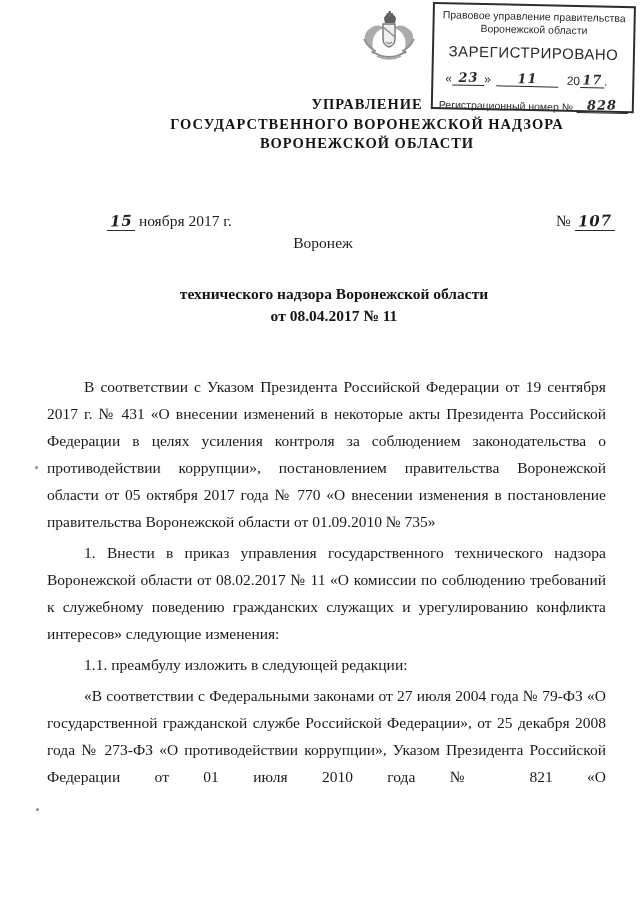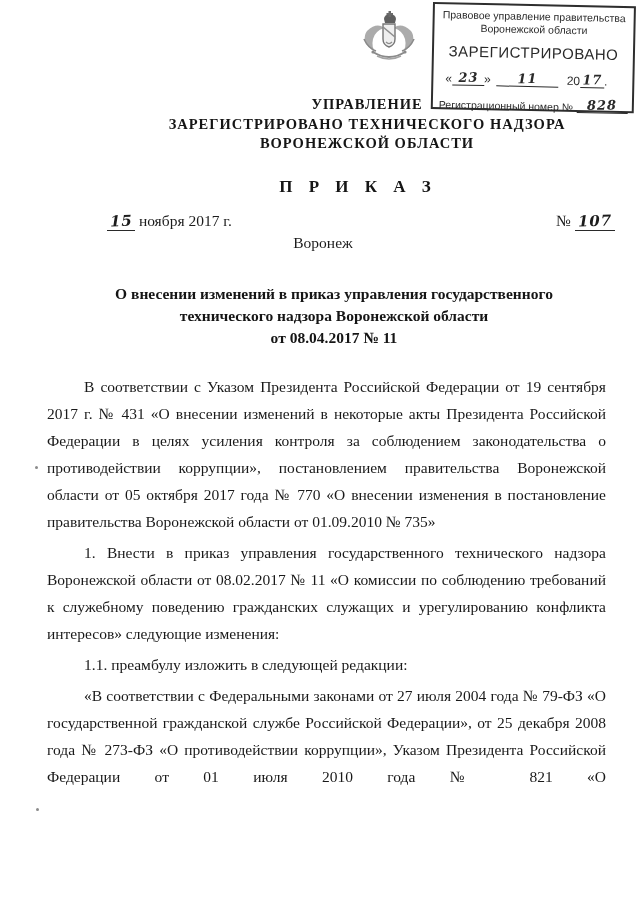--- a/index.html
+++ b/index.html
@@ -117,39 +117,37 @@
     </div>
     <div class="stamp-reg-row">
       <span>Регистрационный номер №</span>
       <span style="width:4px"></span>
       <span class="uline w58"><span class="hw">828</span></span>
     </div>
   </div>
 
   <div class="letterhead">
     <div>УПРАВЛЕНИЕ</div>
-    <div>ЗАРЕГИСТРИРОВАНО ТЕХНИЧЕСКОГО НАДЗОРА</div>
+    <div>ГОСУДАРСТВЕННОГО ВОРОНЕЖСКОЙ НАДЗОРА</div>
     <div>ВОРОНЕЖСКОЙ ОБЛАСТИ</div>
   </div>
 
-  <div class="order-word">П Р И К А З</div>
 
   <div class="date-line">
     <span class="uline"><span class="hw hw-doc">15</span></span>
     <span>ноября 2017 г.</span>
   </div>
   <div class="num-line">
     <span>№</span>
     <span class="uline"><span class="hw hw-doc">107</span></span>
   </div>
 
   <div class="city">Воронеж</div>
 
   <div class="doc-title">
-    <div>О внесении изменений в приказ управления государственного</div>
     <div>технического надзора Воронежской области</div>
     <div>от 08.04.2017 № 11</div>
   </div>
 
   <div class="body-text">
     <p class="para">В соответствии с Указом Президента Российской Федерации от 19 сентября 2017 г. № 431 «О внесении изменений в некоторые акты Президента Российской Федерации в целях усиления контроля за соблюдением законодательства о противодействии коррупции», постановлением правительства Воронежской области от 05 октября 2017 года № 770 «О внесении изменения в постановление правительства Воронежской области от 01.09.2010 № 735»</p>
     <p class="para">1. Внести в приказ управления государственного технического надзора Воронежской области от 08.02.2017 № 11 «О комиссии по соблюдению требований к служебному поведению гражданских служащих и урегулированию конфликта интересов» следующие изменения:</p>
     <p class="para">1.1. преамбулу изложить в следующей редакции:</p>
     <p class="para cont">«В соответствии с Федеральными законами от 27 июля 2004 года № 79-ФЗ «О государственной гражданской службе Российской Федерации», от 25 декабря 2008 года № 273-ФЗ «О противодействии коррупции», Указом Президента Российской Федерации от 01 июля 2010 года № 821 «О</p>
   </div>

